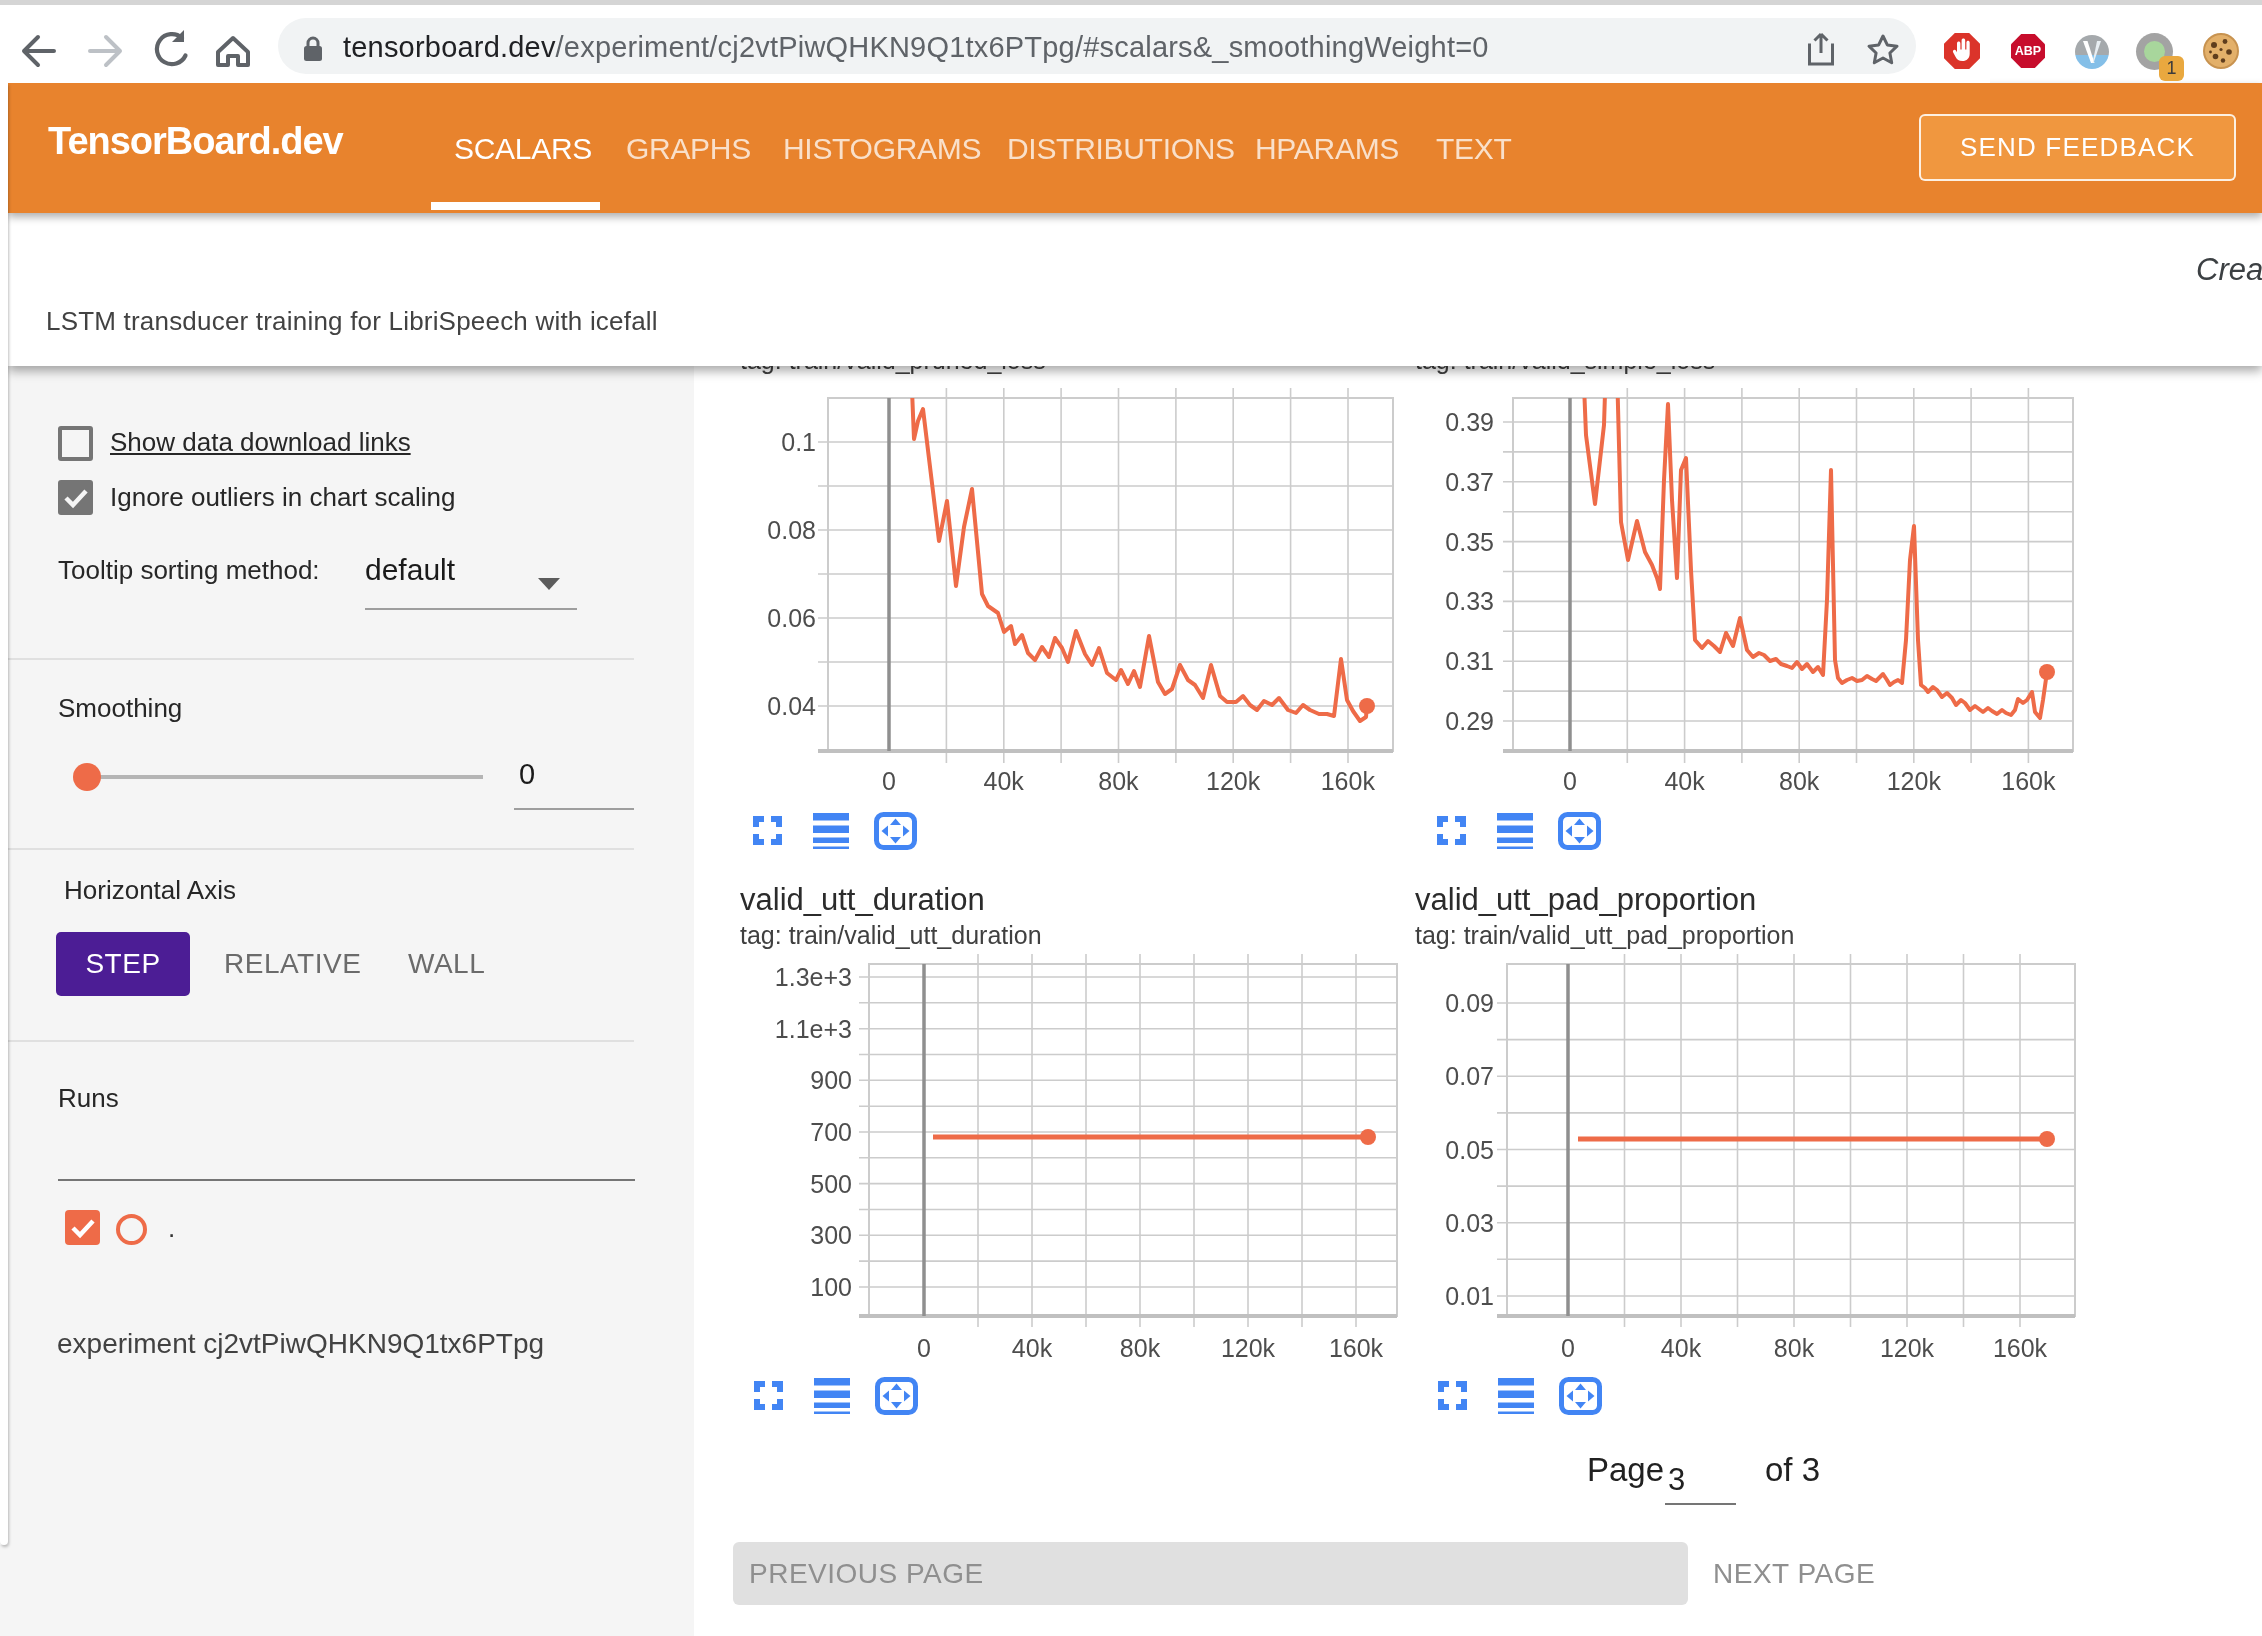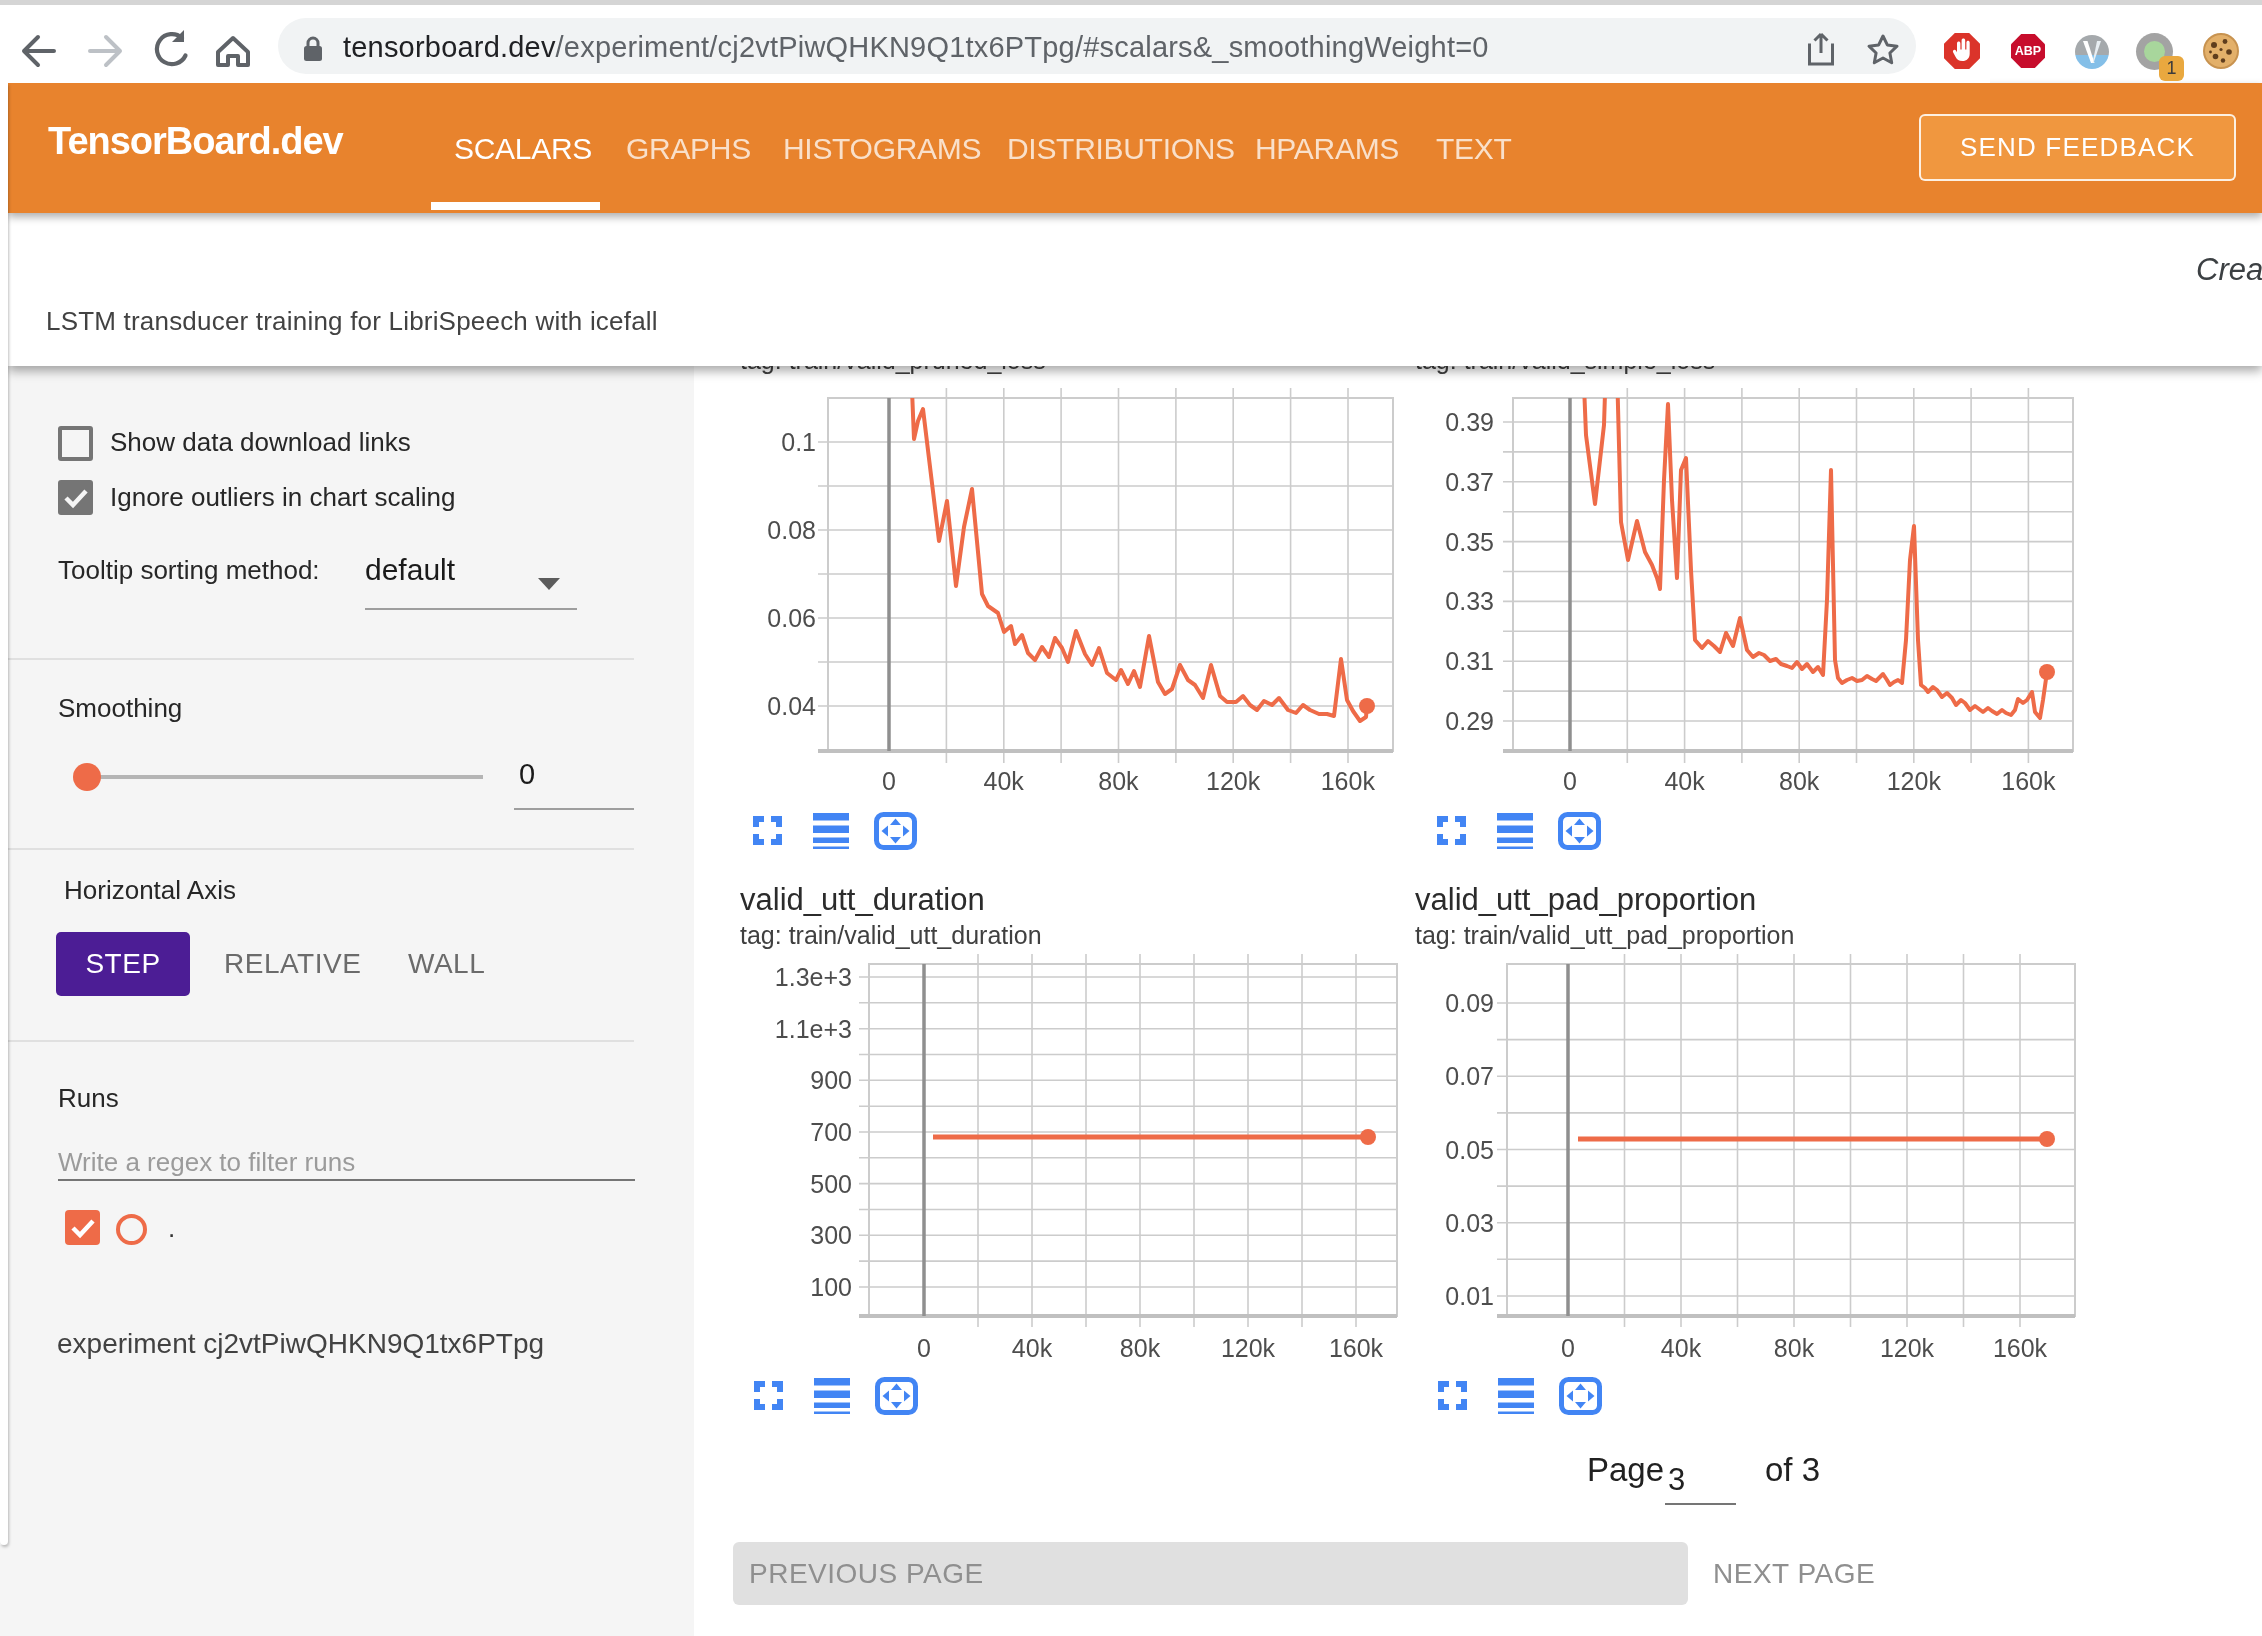--- a/index.html
+++ b/index.html
@@ -95,21 +95,21 @@
   </div>
 
   <div class="abs" id="subheader" style="left:8px;top:213px;width:2254px;height:153px;background:#fff;z-index:30;box-shadow:0 5px 10px rgba(0,0,0,0.34);">
     <div class="abs" style="left:2188px;top:39px;font-size:31px;font-style:italic;color:#3c4043;white-space:nowrap;">Created</div>
     <div class="abs" style="left:38px;top:93px;font-size:26px;color:#424242;white-space:nowrap;letter-spacing:0.2px;">LSTM transducer training for LibriSpeech with icefall</div>
   </div>
 
   <div class="abs" id="sidebar" style="left:8px;top:366px;width:686px;height:1270px;background:#f5f5f5;">
 
     <div class="abs" style="left:50px;top:60px;width:27px;height:27px;border:4px solid #757575;border-radius:3px;background:#f5f5f5;"></div>
-    <div class="abs" style="left:102px;top:44px;height:64px;line-height:64px;font-size:26px;color:#272727;">Show data download links</div>
+    <div class="abs" style="left:102px;top:44px;height:64px;line-height:64px;font-size:26px;color:#272727;text-decoration:underline;">Show data download links</div>
 
     <div class="abs" style="left:50px;top:114px;width:35px;height:35px;background:#757575;border-radius:3px;"></div>
     <svg class="abs" style="left:50px;top:114px;" width="35" height="35" viewBox="0 0 35 35">
         <path d="M8 18l7 7 13-14" stroke="#f5f5f5" stroke-width="4.5" fill="none"></path>
       </svg>
     <div class="abs" style="left:102px;top:99px;height:64px;line-height:64px;font-size:26px;color:#272727;">Ignore outliers in chart scaling</div>
 
     <div class="abs" style="left:50px;top:172px;height:64px;line-height:64px;font-size:26px;color:#272727;">Tooltip sorting method:</div>
     <div class="abs" style="left:357px;top:174px;height:60px;line-height:60px;font-size:30px;color:#1a1a1a;">default</div>
     <svg class="abs" style="left:530px;top:212px;" width="22" height="12" viewBox="0 0 22 12">
@@ -128,21 +128,20 @@
     <div class="abs" style="left:0;top:482px;width:626px;height:2px;background:#e0e0e0;"></div>
 
     <div class="abs" style="left:50px;top:492px;height:64px;line-height:64px;font-size:26px;color:#272727;margin-left:6px;">Horizontal Axis</div>
     <div class="abs" style="left:48px;top:566px;width:134px;height:64px;background:#4c1d95;border-radius:5px;color:#fff;font-size:28px;text-align:center;line-height:64px;letter-spacing:0.5px;">STEP</div>
     <div class="abs" style="left:216px;top:566px;height:64px;line-height:64px;font-size:28px;color:#6b6b6b;letter-spacing:0.5px;">RELATIVE</div>
     <div class="abs" style="left:400px;top:566px;height:64px;line-height:64px;font-size:28px;color:#6b6b6b;letter-spacing:0.5px;">WALL</div>
 
     <div class="abs" style="left:0;top:674px;width:626px;height:2px;background:#e0e0e0;"></div>
 
     <div class="abs" style="left:50px;top:700px;height:64px;line-height:64px;font-size:26px;color:#272727;">Runs</div>
-    <div class="abs" style="left:50px;top:764px;height:64px;line-height:64px;font-size:26px;color:#9b9b9b;">Write a regex to filter runs</div>
     <div class="abs" style="left:50px;top:813px;width:577px;height:2px;background:#757575;"></div>
 
     <div class="abs" style="left:57px;top:844px;width:35px;height:35px;background:#ee6b48;border-radius:4px;"></div>
     <svg class="abs" style="left:57px;top:844px;" width="35" height="35" viewBox="0 0 35 35">
         <path d="M8 18l7 7 13-14" stroke="#fff" stroke-width="4.5" fill="none"></path>
       </svg>
     <div class="abs" style="left:108px;top:848px;width:23px;height:23px;border:4px solid #ee6b48;border-radius:50%;background:transparent;"></div>
     <div class="abs" style="left:160px;top:830px;height:64px;line-height:64px;font-size:26px;color:#333;">.</div>
 
     <div class="abs" style="left:49px;top:948px;height:60px;line-height:60px;font-size:28px;color:#424242;">experiment cj2vtPiwQHKN9Q1tx6PTpg</div>

